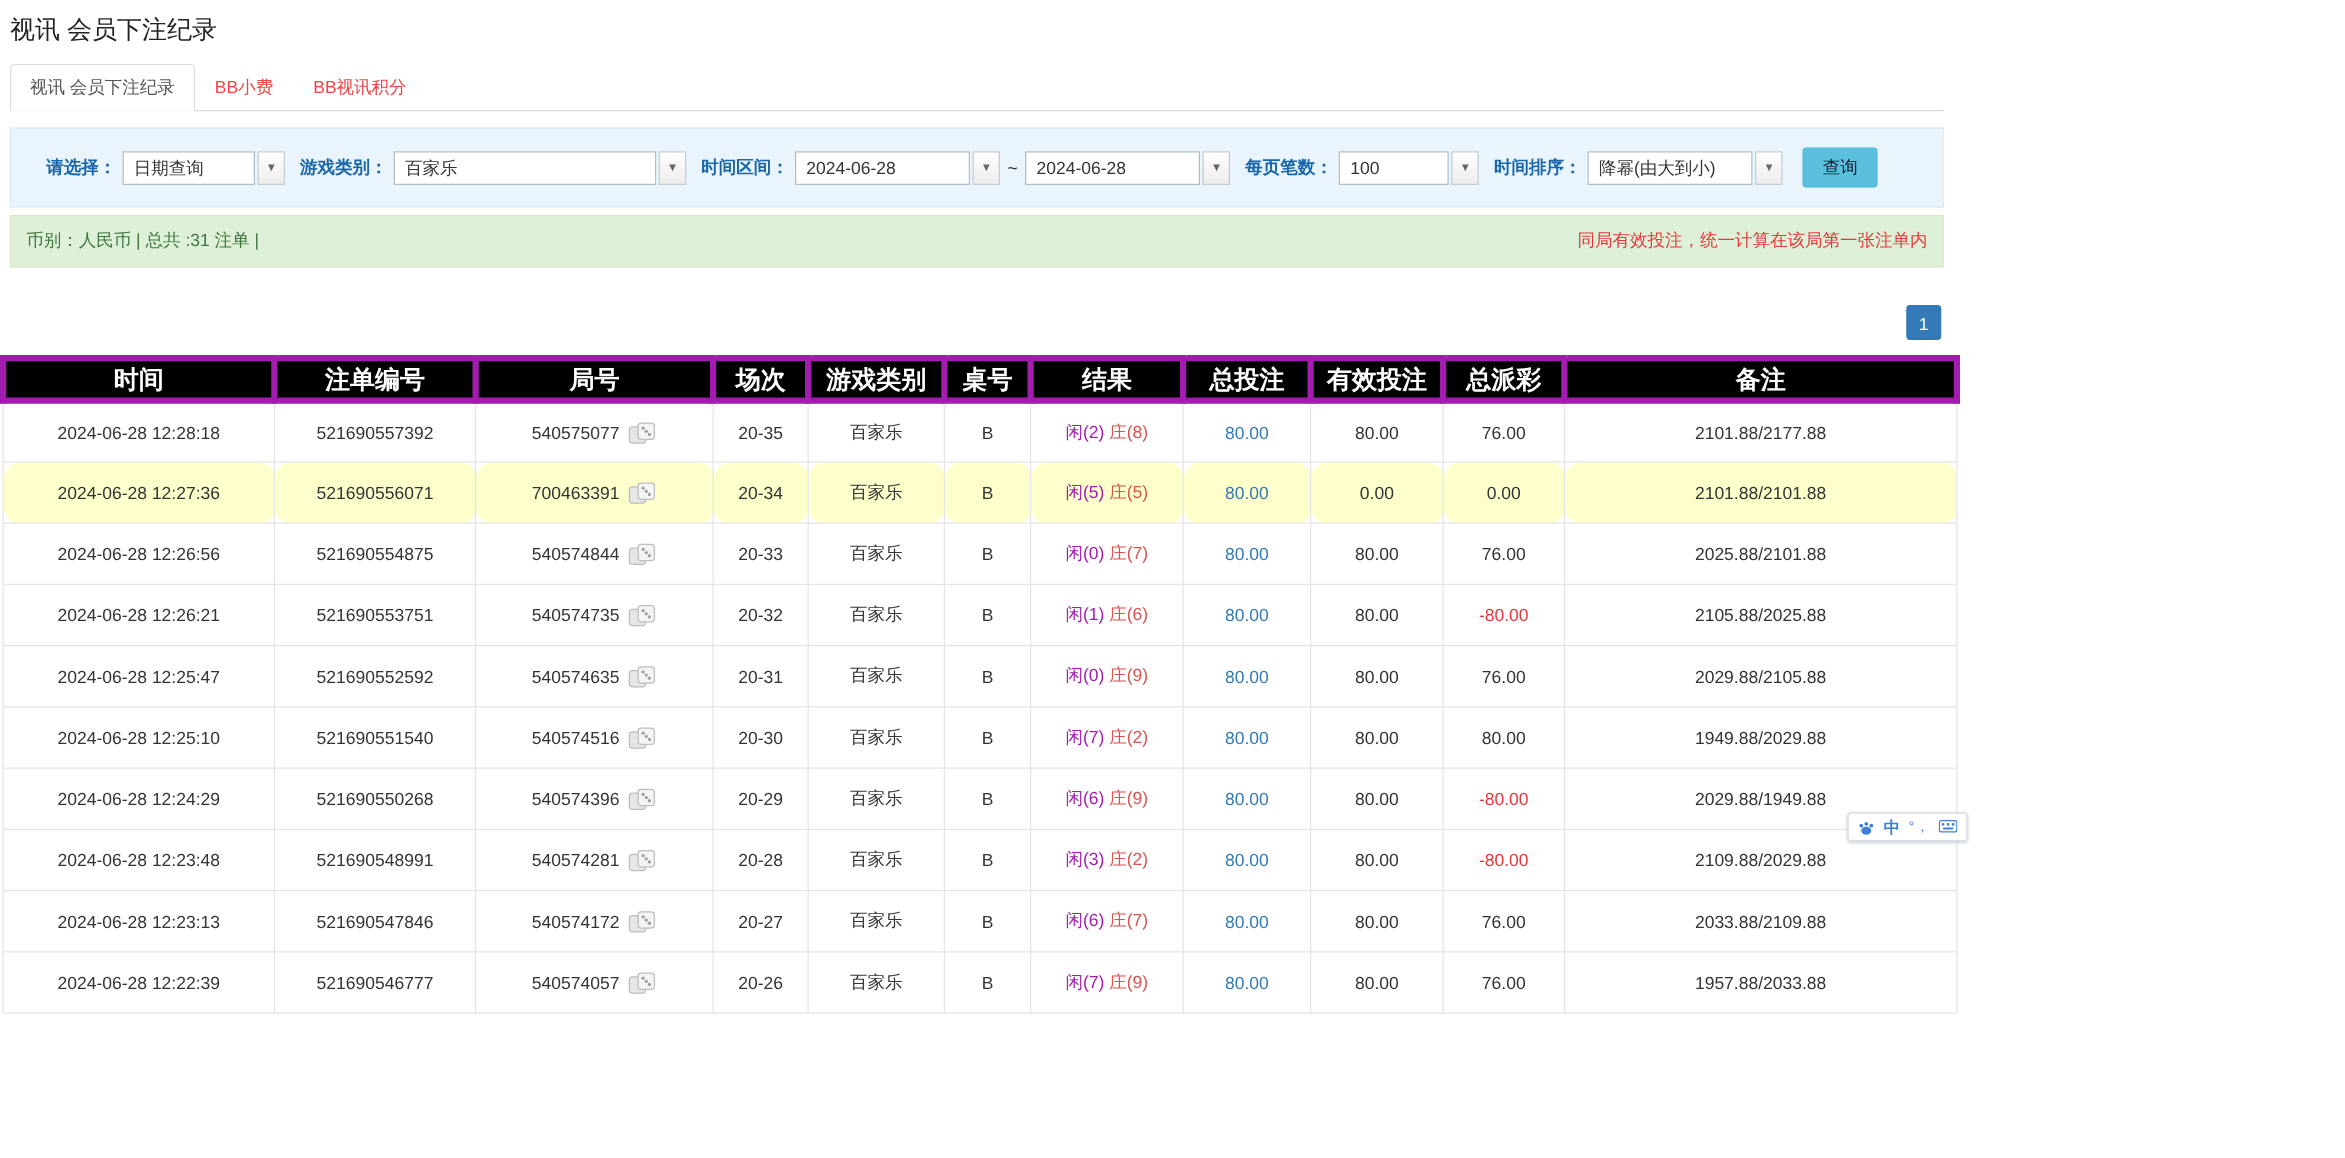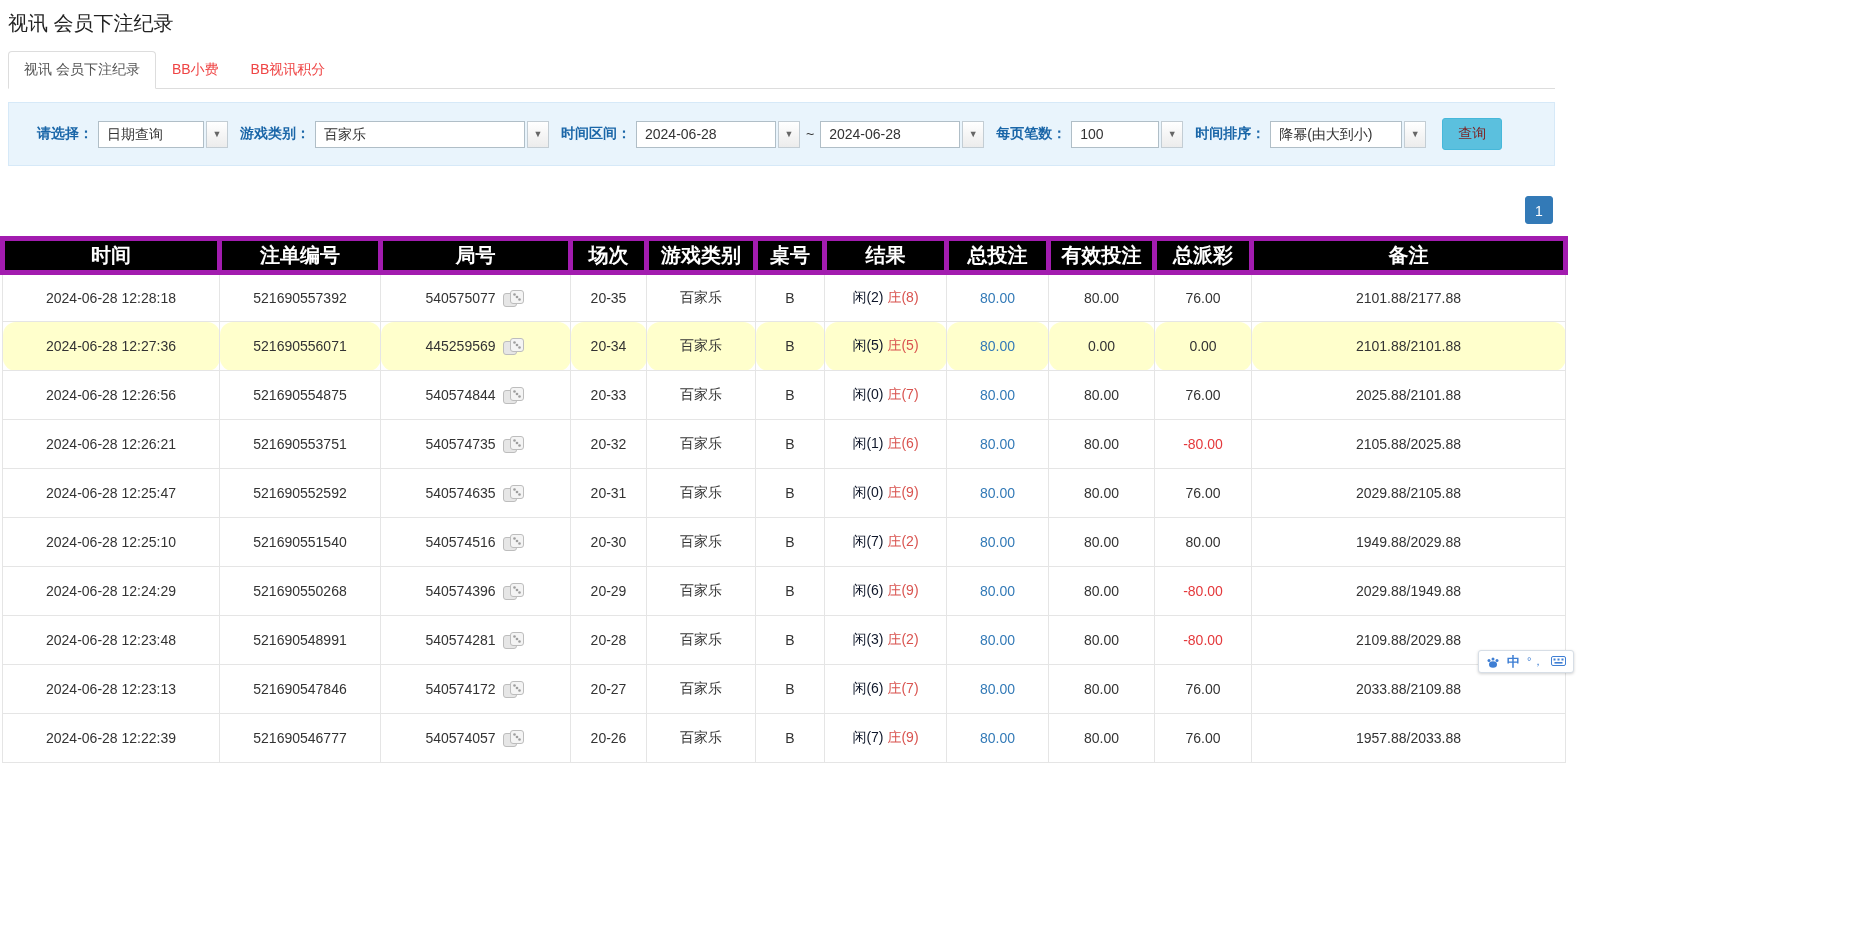--- a/index.html
+++ b/index.html
@@ -25,21 +25,21 @@
   .filter-label { color:#1a66a8; font-weight:bold; margin:0 5px 0 12px; }
   .filter-label:first-child { margin-left:4px; }
   .combo { display:inline-flex; align-items:stretch; height:27px; cursor:pointer; }
   .combo .value { flex:1; background:#fff; border:1px solid #b0bec7; line-height:25px;
                   padding:0 8px; overflow:hidden; }
   .combo .arrow { width:22px; margin-left:2px; border:1px solid #c3cdd4;
                   background:linear-gradient(#fff,#ececec); display:flex;
                   align-items:center; justify-content:center; color:#666; font-size:9px; }
   .tilde { margin:0 6px; color:#333; }
   .search-btn { margin-left:16px; background:#5bc0de; border:1px solid #46b8da;
-                color:#7f1d1d; padding:6px 15px; border-radius:3px; font-size:14px; cursor:pointer;
+                color:#0f172a; padding:6px 15px; border-radius:3px; font-size:14px; cursor:pointer;
                 font-family:inherit; }
 
   
   .summary-bar { margin:6px 8px 0 8px; background:#dff0d8; border:1px solid #d6e9c6;
                  padding:11px 12px; display:flex; justify-content:space-between; align-items:center; }
   .summary-info { color:#3c763d; }
   .summary-notice { color:#e4393c; }
 
   
   .pagination { margin-top:30px; margin-bottom:12px; text-align:right; padding-right:10px; }
@@ -47,21 +47,21 @@
               background:#337ab7; border:1px solid #337ab7; color:#fff; text-align:center;
               border-radius:3px; cursor:pointer; }
 
   
   table.records { width:1563px; border-collapse:collapse; table-layout:fixed; }
   table.records thead th { background:#000; color:#fff; font-weight:bold; height:31px;
                            border:5px solid #a21caf; font-size:20px; }
   table.records tbody td { height:49px; text-align:center; border:1px solid #e5e5e5;
                            background:#fff; overflow:hidden; }
   table.records tbody tr.highlight td { background:#ffffcc;border-radius:13px; }
-  .player { color:#0f172a; }
+  .player { color:#a21caf; }
   .banker { color:#d9534f; }
   .bet-link { color:#337ab7; text-decoration:none; cursor:pointer; }
   td.payout.negative { color:#e4393c; }
   .round-wrap { display:inline-flex; align-items:center; gap:6px; }
   .dice-icon { display:inline-flex; cursor:pointer; }
 
   
   .ime-bar { position:absolute; left:1478px; top:650px; height:23px; padding:0 7px;
              background:#fff; border:1px solid #d7dee6; border-radius:3px;
              box-shadow:0 1px 3px rgba(0,0,0,.18); display:flex; align-items:center;
@@ -114,20 +114,24 @@
 
     <span class="filter-label">时间排序：</span>
     <span class="combo" style="width:156px">
       <span class="value">降幂(由大到小)</span>
       <span class="arrow">▼</span>
     </span>
 
     <button class="search-btn">查询</button>
   </div>
 
+  <div class="summary-bar">
+    <span class="summary-info">币别：人民币 | 总共 :31 注单 |</span>
+    <span class="summary-notice">同局有效投注，统一计算在该局第一张注单内</span>
+  </div>
 
   <div class="pagination">
     <a class="page-btn">1</a>
   </div>
 
   <table class="records">
     <colgroup>
       <col style="width:217px">
         <col style="width:161px">
         <col style="width:190px">
@@ -185,21 +189,21 @@
     </td>
     <td>80.00</td>
     <td class="payout">76.00</td>
     <td>2101.88/2177.88</td>
   </tr>
         <tr class="highlight">
     <td>2024-06-28 12:27:36</td>
     <td>521690556071</td>
     <td>
       <span class="round-wrap">
-        <span>445259569</span>
+        <span>700463391</span>
         <span class="dice-icon">
           <svg width="24" height="19" viewBox="0 0 24 19" xmlns="http://www.w3.org/2000/svg">
             <rect x="1.5" y="4.5" width="13" height="13" rx="2.5" fill="#e6e6e6" stroke="#bdbdbd"></rect>
             <rect x="8.5" y="1.5" width="13" height="13" rx="2.5" fill="#f4f4f4" stroke="#bdbdbd"></rect>
             <circle cx="12.5" cy="5.5" r="1.3" fill="#9e9e9e"></circle>
             <circle cx="15" cy="8" r="1.3" fill="#9e9e9e"></circle>
             <circle cx="17.5" cy="10.5" r="1.3" fill="#9e9e9e"></circle>
           </svg>
         </span>
       </span>

